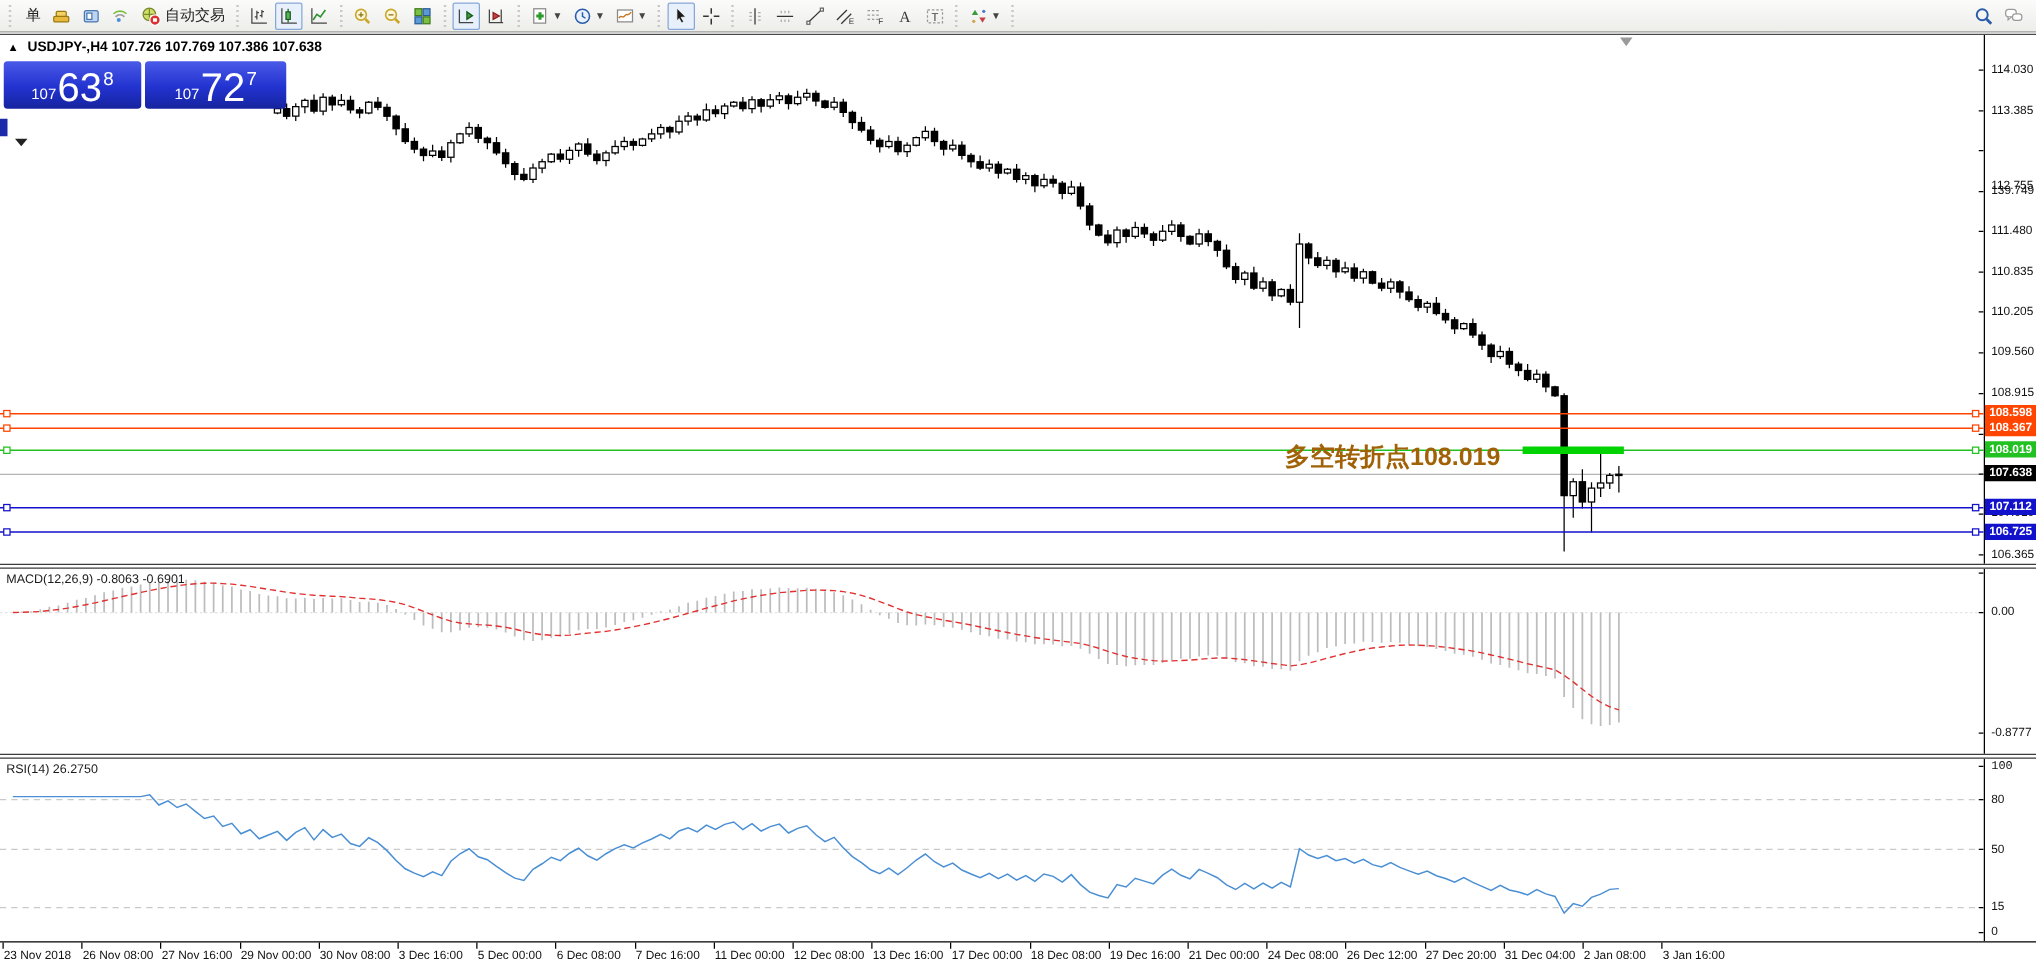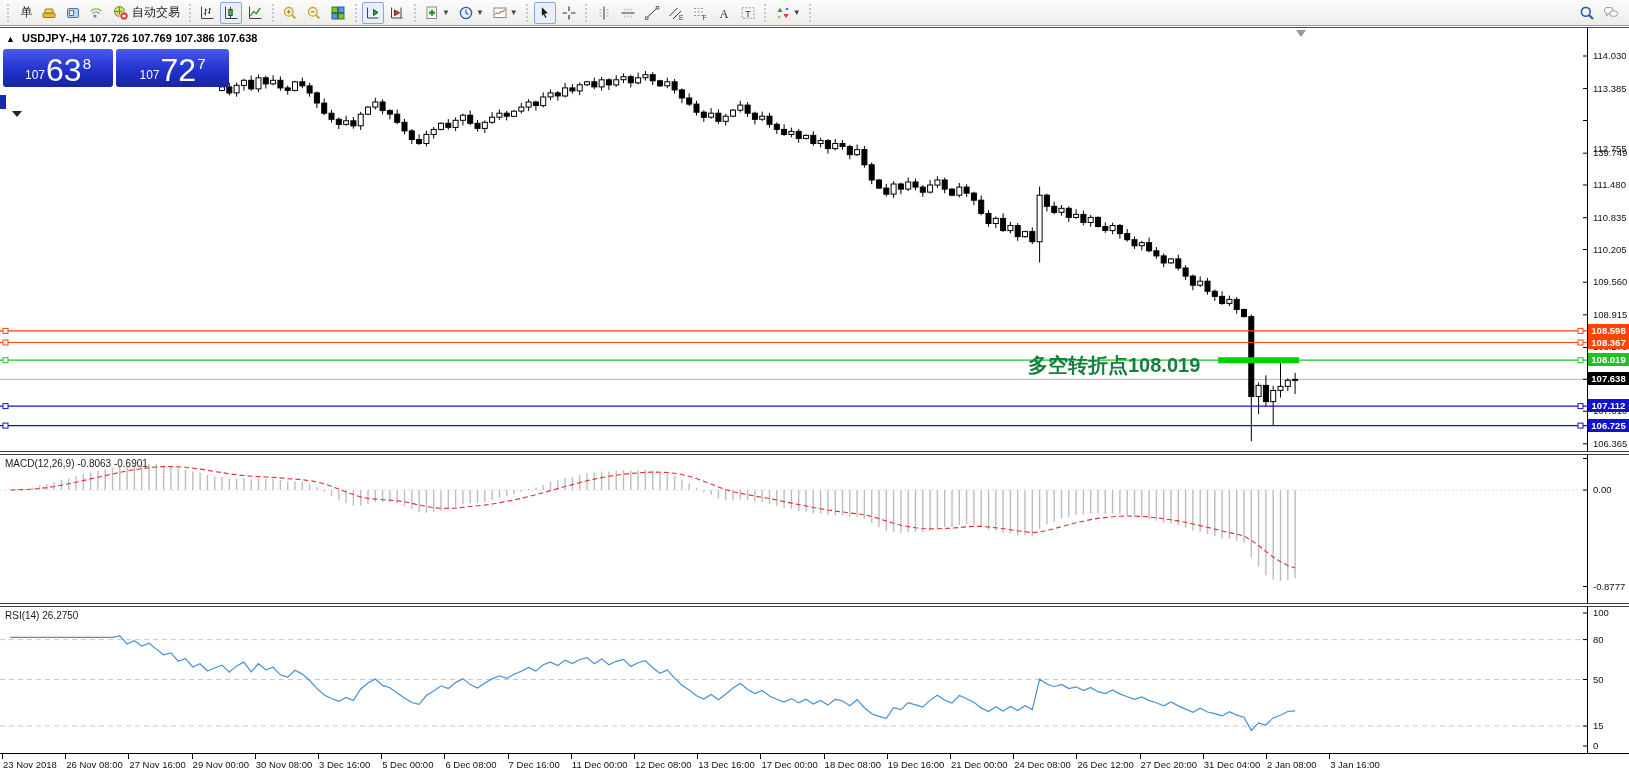--- a/index.html
+++ b/index.html
@@ -636,21 +636,21 @@
           <span class="tp-sup">7</span>
         </div>
       </div>
       <div id="panel-tab"></div>
       <div id="panel-collapse"></div>
     </div>
 
     <div class="pane-label" style="top:430px">MACD(12,26,9) -0.8063 -0.6901</div>
     <div class="pane-label" style="top:582px">RSI(14) 26.2750</div>
 
-    <div id="annotation" style="left: 1028px; top: 324.157px; color: #15803d;">多空转折点108.019</div>
+    <div id="annotation" style="left: 1028px; top: 324.157px; color: #a16207;">多空转折点108.019</div>
 
     <div class="pane-sep" style="top:423px"></div>
     <div class="pane-sep" style="top:575px"></div>
 
     <div id="axis-col">
         <div class="ax-tick" style="top: 22px;">114.030</div>
         <div class="ax-tick" style="top: 54.637px;">113.385</div>
         <div class="ax-tick" style="top: 86.515px; margin-top: 28px;">112.755</div>
         <div class="ax-tick" style="top: 119.152px;">139.749</div>
         <div class="ax-tick" style="top: 151.03px;">111.480</div>
@@ -658,21 +658,21 @@
         <div class="ax-tick" style="top: 215.545px;">110.205</div>
         <div class="ax-tick" style="top: 248.182px;">109.560</div>
         <div class="ax-tick" style="top: 280.819px;">108.915</div>
         <div class="ax-tick" style="top: 313.456px;">108.270</div>
         <div class="ax-tick" style="top: 345.334px;">107.640</div>
         <div class="ax-tick" style="top: 377.212px;">107.010</div>
         <div class="ax-tick" style="top: 409.849px;">106.365</div>
         <div class="ax-tick" style="top: 436px; margin-left: 48px;">0.286</div>
         <div class="ax-tick" style="top: 456px;">0.00</div>
         <div class="ax-tick" style="top: 552.547px;">-0.8777</div>
-        <div class="ax-tick" style="top: 579px;">100</div>
+        <div class="ax-tick" style="top: 579px; font-family: Liberation Mono, monospace;">100</div>
         <div class="ax-tick" style="top: 605.6px;">80</div>
         <div class="ax-tick" style="top: 645.5px;">50</div>
         <div class="ax-tick" style="top: 692.05px;">15</div>
         <div class="ax-tick" style="top: 712px;">0</div>
         <div class="price-label" style="top: 295.859px; background: rgb(255, 69, 0);">108.598</div>
         <div class="price-label" style="top: 307.548px; background: rgb(255, 69, 0);">108.367</div>
         <div class="price-label" style="top: 325.157px; background: rgb(34, 193, 34);">108.019</div>
         <div class="price-label" style="top: 371.051px; background: rgb(18, 18, 205);">107.112</div>
         <div class="price-label" style="top: 390.633px; background: rgb(18, 18, 205);">106.725</div>
         <div class="price-label" style="top: 344.435px; background: rgb(0, 0, 0);">107.638</div>

